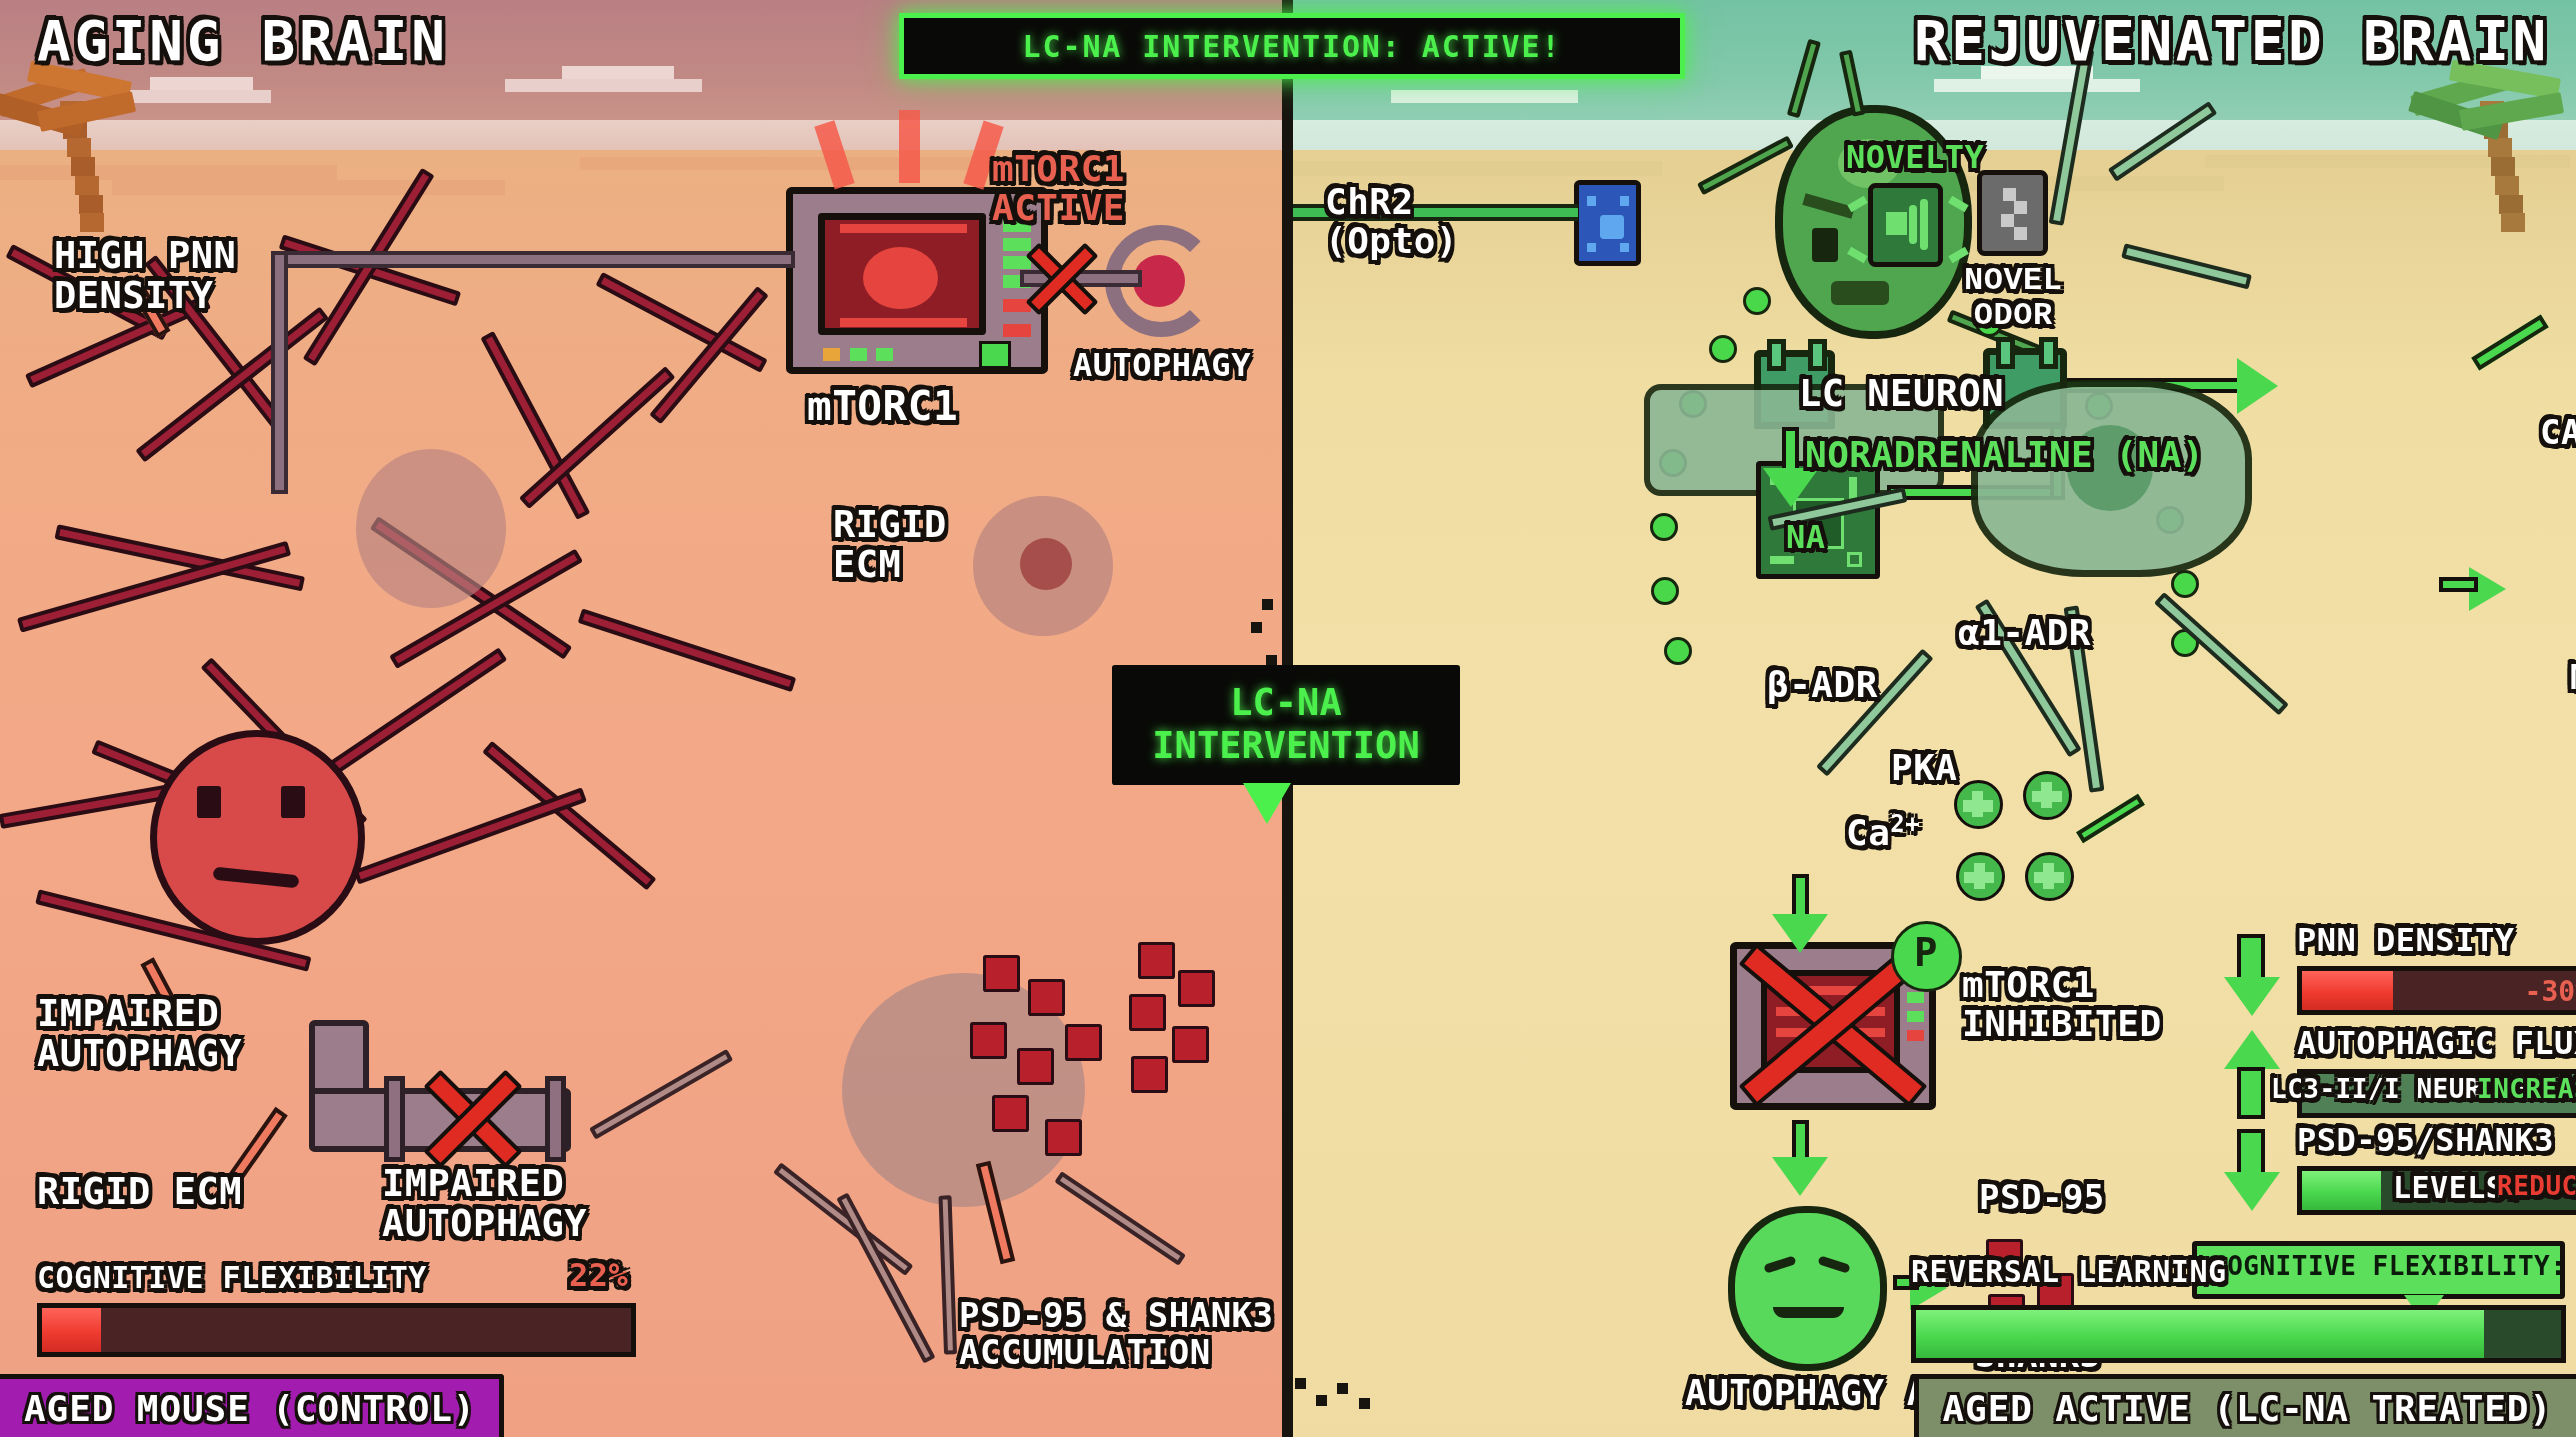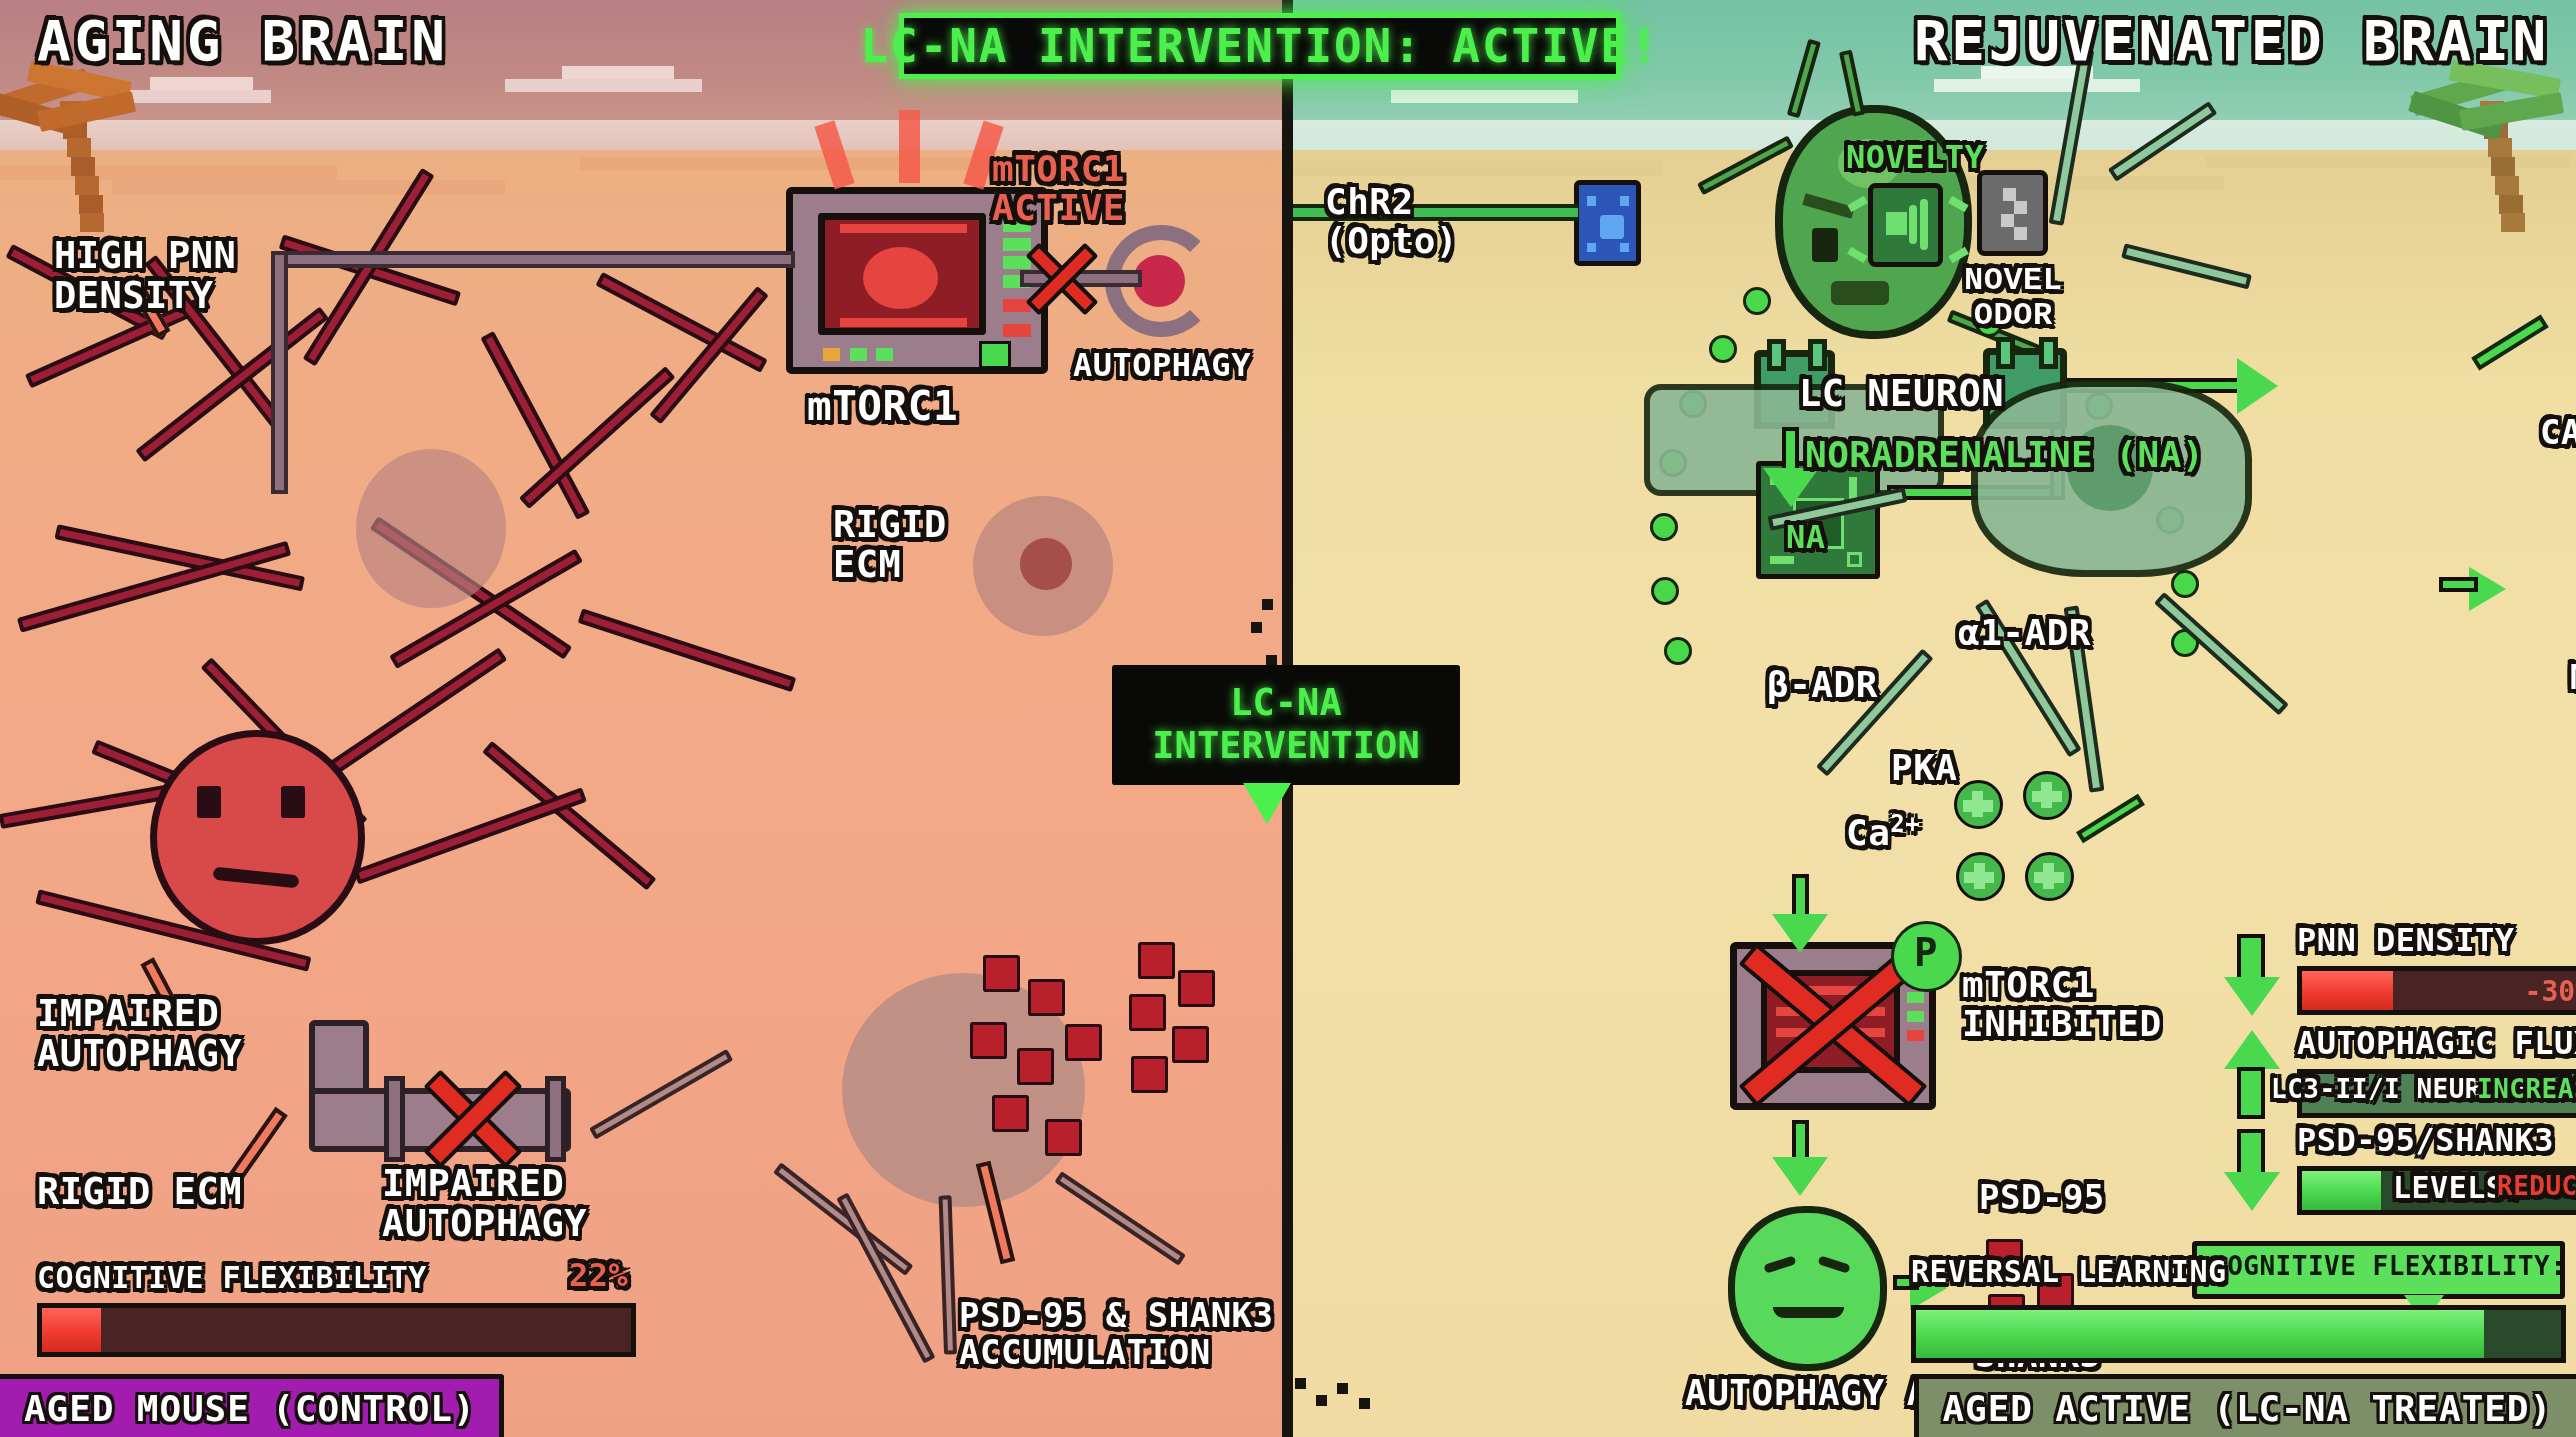--- a/index.html
+++ b/index.html
@@ -565,21 +565,21 @@
   <div class="dpix" style="left:1254px;top:689px;"></div>
   <div class="dpix" style="left:1271px;top:723px;"></div>
   <div class="dpix" style="left:1247px;top:760px;"></div>
   <div class="dpix" style="left:1295px;top:1378px;"></div>
   <div class="dpix" style="left:1316px;top:1395px;"></div>
   <div class="dpix" style="left:1337px;top:1383px;"></div>
   <div class="dpix" style="left:1359px;top:1398px;"></div>
 
   <div class="lbl" style="left:37px;top:11.2px;font-size:56px;letter-spacing:3.7px;z-index:70;">AGING BRAIN</div>
 
-  <div class="neon" style="left:899px;top:13px;width:722px;height:66px;font-size:46px;letter-spacing:1.9px;">
+  <div class="neon" style="left:899px;top:13px;width:786px;height:66px;font-size:30px;letter-spacing:1.9px;">
     <span>LC-NA INTERVENTION: ACTIVE!</span>
   </div>
 
   <div class="lbl" style="right:26px;top:11.2px;font-size:56px;letter-spacing:3.7px;z-index:70;">REJUVENATED BRAIN</div>
 
   <div class="neon plain" style="left:1112px;top:665px;width:348px;height:120px;flex-direction:column;font-size:37px;line-height:1.15;border-radius:2.8px;">
     <span>LC-NA</span>
     <span>INTERVENTION</span>
   </div>
   <div class="spr" style="left:1243px;top:783px;width:0;height:0;border-left:24px solid transparent;border-right:24px solid transparent;border-top:41px solid #4cf04c;z-index:61;"></div>

